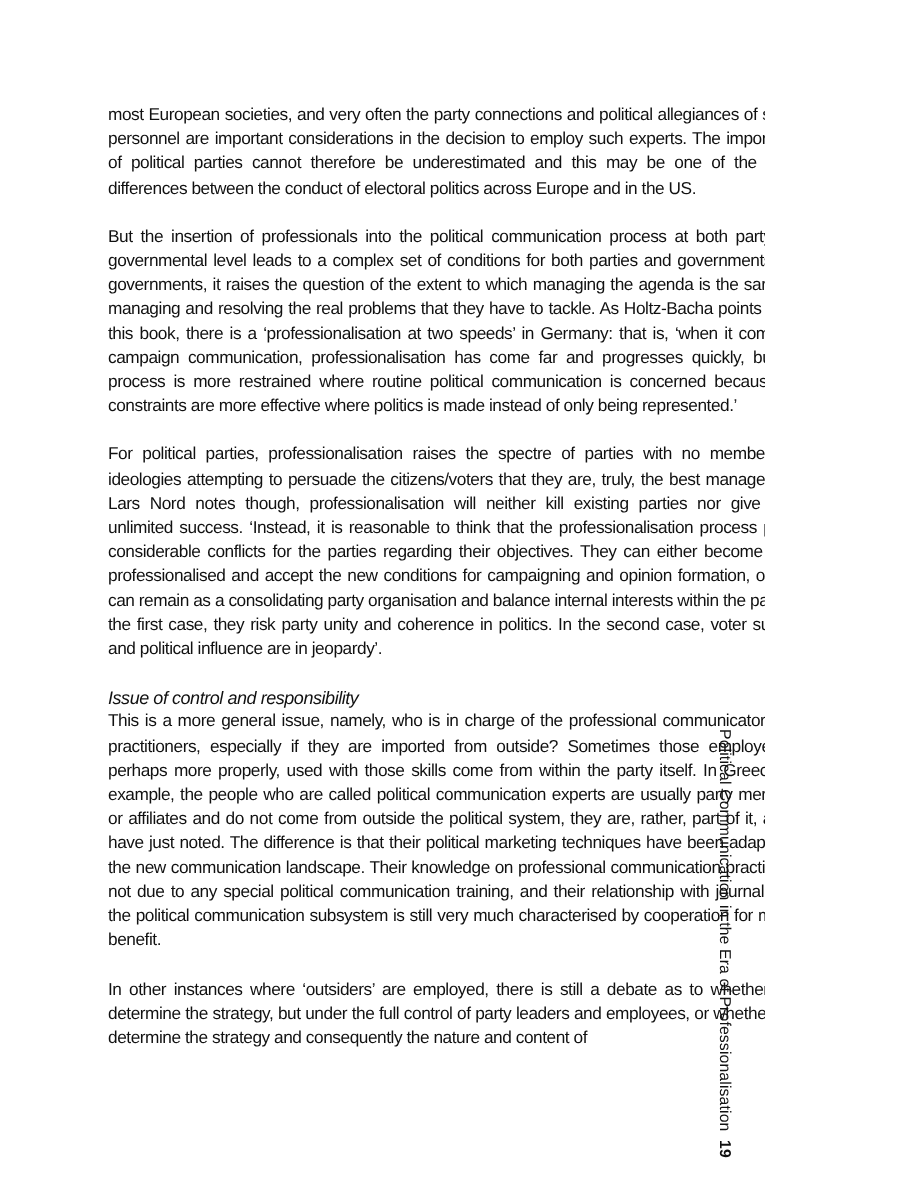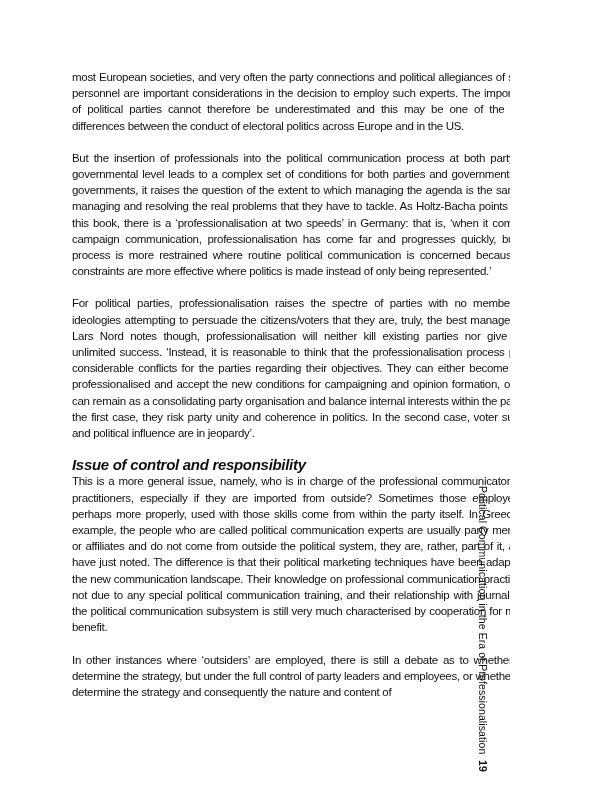--- a/index.html
+++ b/index.html
@@ -24,22 +24,22 @@
     text-align: justify;
     text-justify: inter-word;
   }
   .text-block p {
     margin: 0 0 16px 0;
   }
   .text-block p:last-child {
     margin-bottom: 0;
   }
   .section-heading {
-    font-size: 15px;
-    font-weight: bold;
+    font-size: 12px;
+    font-weight: normal;
     font-style: italic;
     letter-spacing: -0.3px;
     line-height: 16.2px;
     margin: 0;
     text-align: left;
   }
   .running-sidebar {
     position: absolute;
     right: 21px;
     bottom: 28px;

